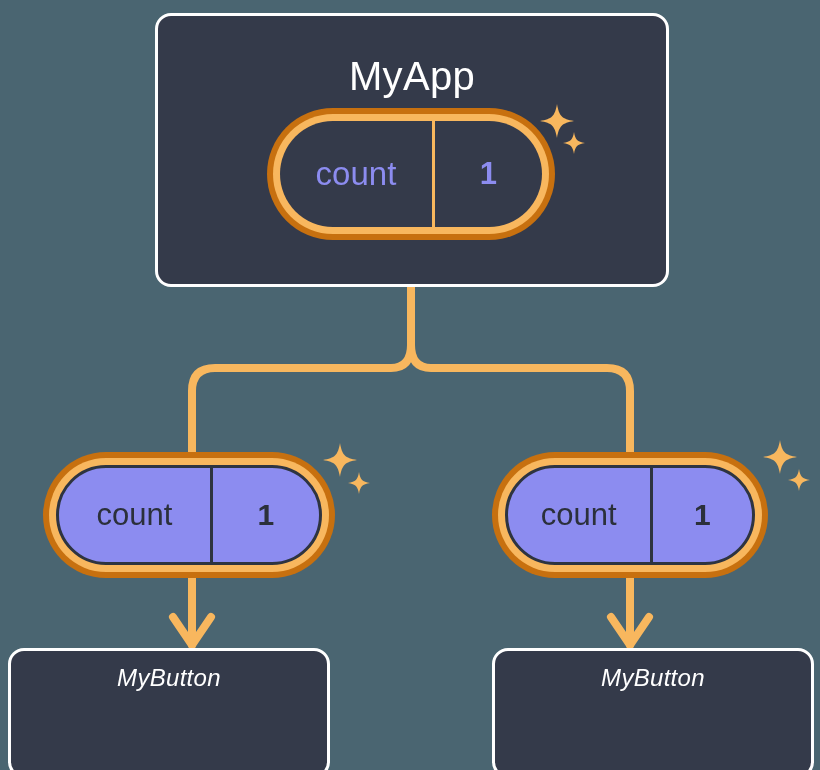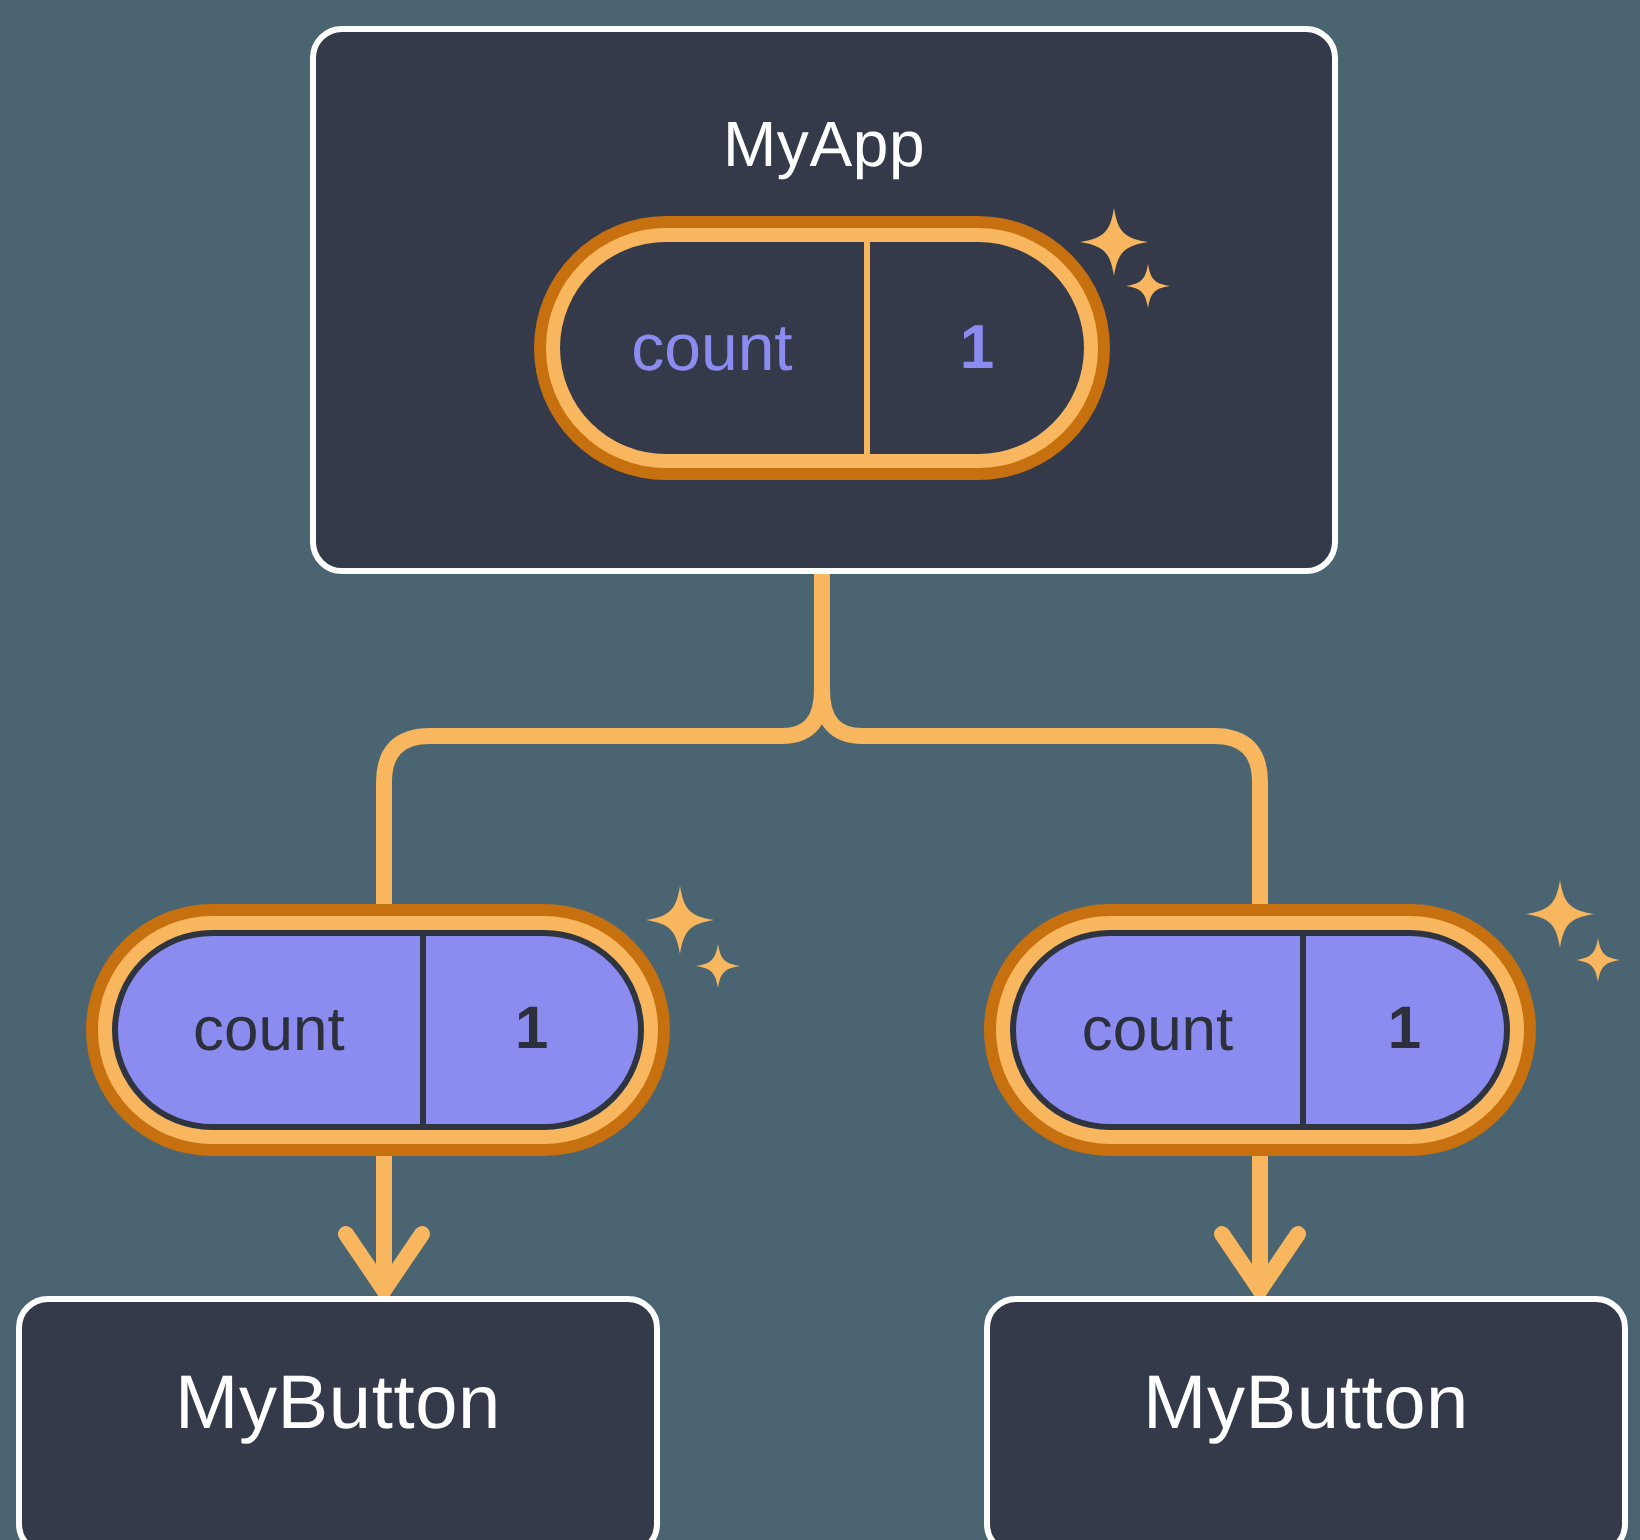--- a/index.html
+++ b/index.html
@@ -37,26 +37,26 @@
     left: 0;
     right: 0;
     text-align: center;
     color: #ffffff;
     font-weight: 400;
     letter-spacing: 0.3px;
     white-space: nowrap;
   }
 
   #card-myapp { left: 155px; top: 13px; width: 514px; height: 274px; }
-  #card-myapp .card-title { top: 38px; font-size: 32px; }
+  #card-myapp .card-title { top: 38px; font-size: 40px; }
 
   #card-btn-left  { left: 8px;   top: 648px; width: 322px; height: 130px; }
   #card-btn-right { left: 492px; top: 648px; width: 322px; height: 130px; }
   #card-btn-left .card-title,
-  #card-btn-right .card-title { top: 30px; font-size: 38px; }
+  #card-btn-right .card-title { top: 13px; font-size: 24px; font-style: italic; }
 
   
   .pill {
     position: absolute;
     box-sizing: border-box;
     border-radius: 999px;
     display: flex;
     align-items: stretch;
   }
   

